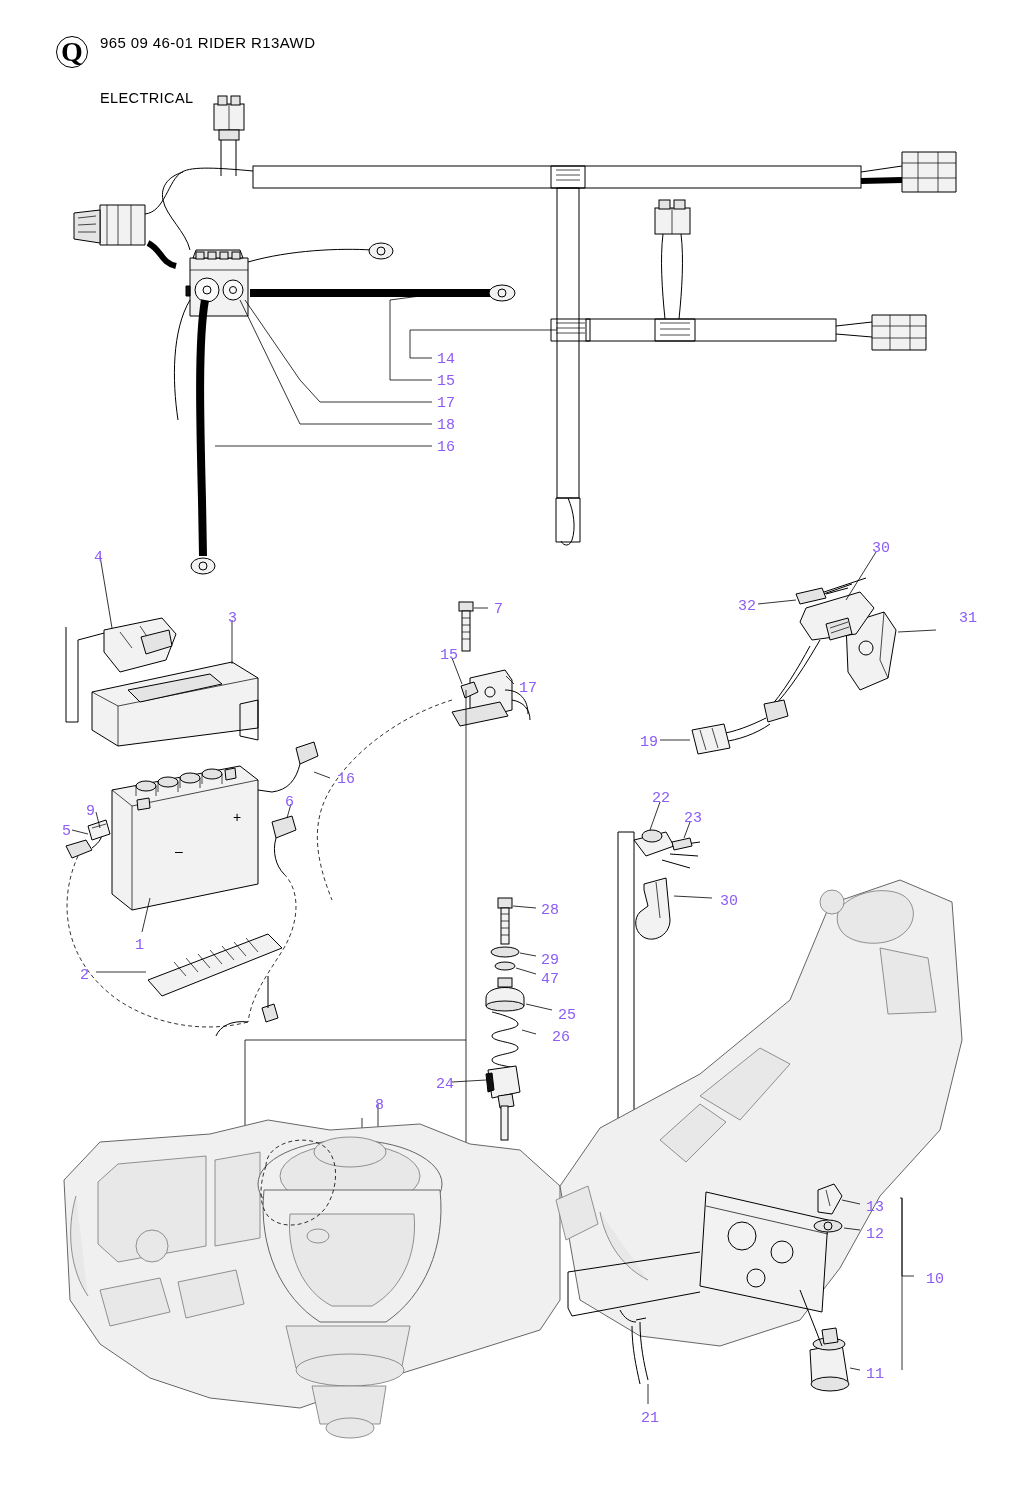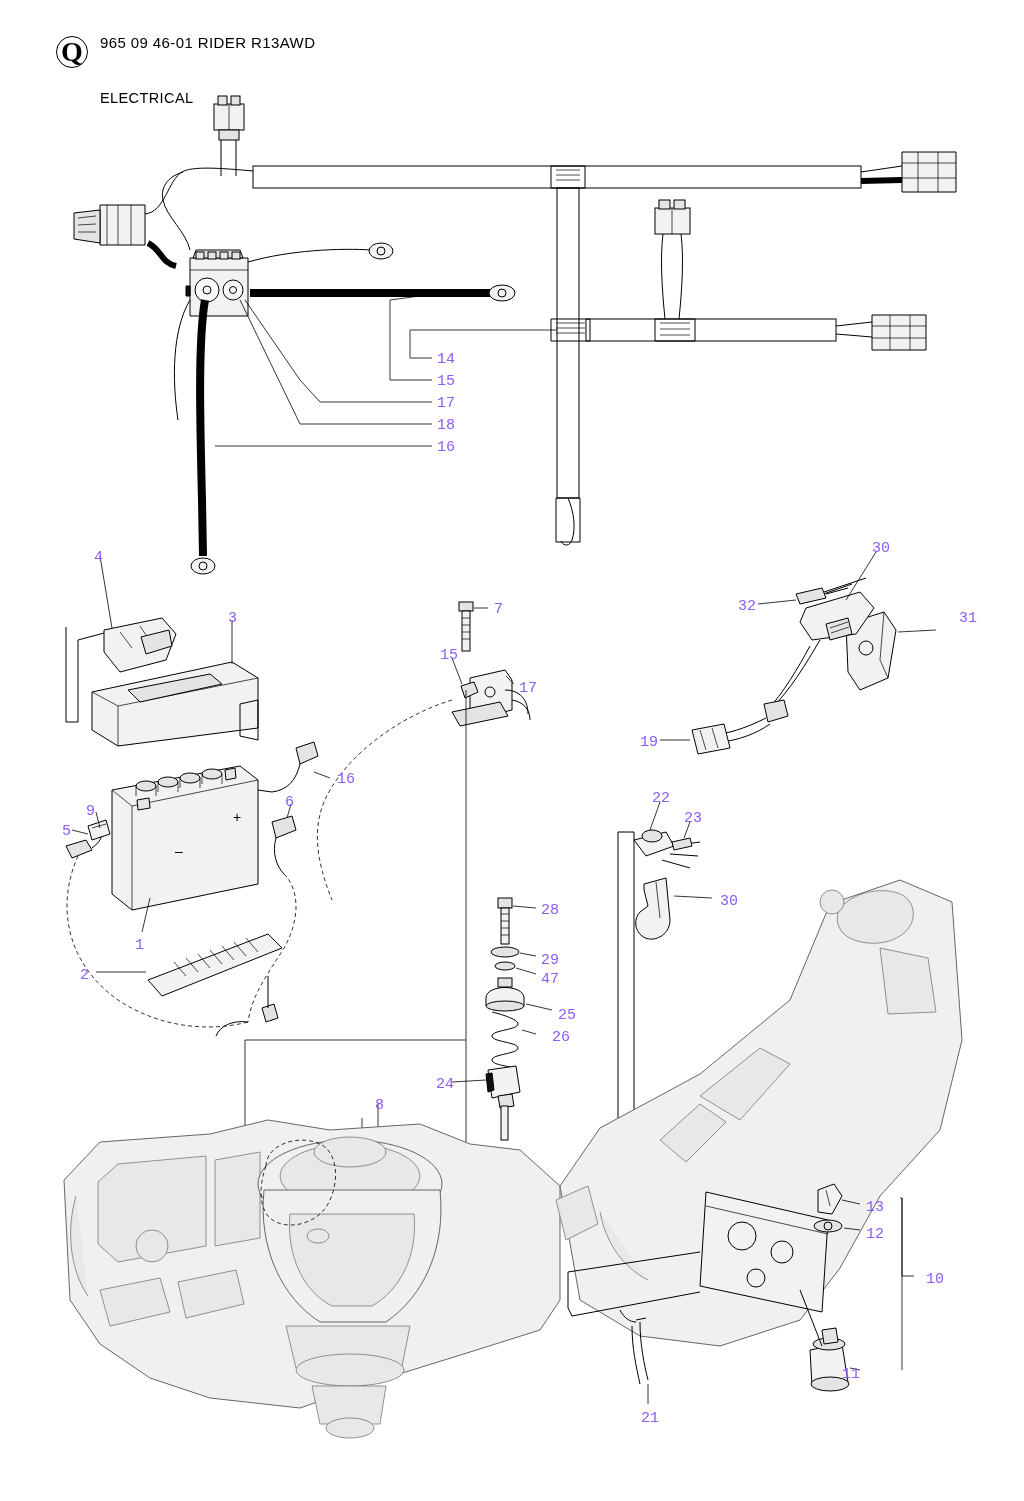--- a/index.html
+++ b/index.html
@@ -553,17 +553,17 @@
     <div class="callout" style="left:541px; top:903px;">28</div>
     <div class="callout" style="left:541px; top:953px;">29</div>
     <div class="callout" style="left:541px; top:972px;">47</div>
     <div class="callout" style="left:558px; top:1008px;">25</div>
     <div class="callout" style="left:541px; top:1030px;margin-left:11px;">26</div>
     <div class="callout" style="left:436px; top:1077px;">24</div>
     <div class="callout" style="left:375px; top:1098px;">8</div>
     <div class="callout" style="left:866px; top:1200px;text-align:center;">13</div>
     <div class="callout" style="left:866px; top:1227px;">12</div>
     <div class="callout" style="left:926px; top:1272px;text-align:center;">10</div>
-    <div class="callout" style="left:842px; top:1367px;">11</div>
+    <div class="callout" style="left:866px; top:1367px;">11</div>
     <div class="callout" style="left:641px; top:1411px;">21</div>
   </div>
 
 </div>
 
 </body></html>

